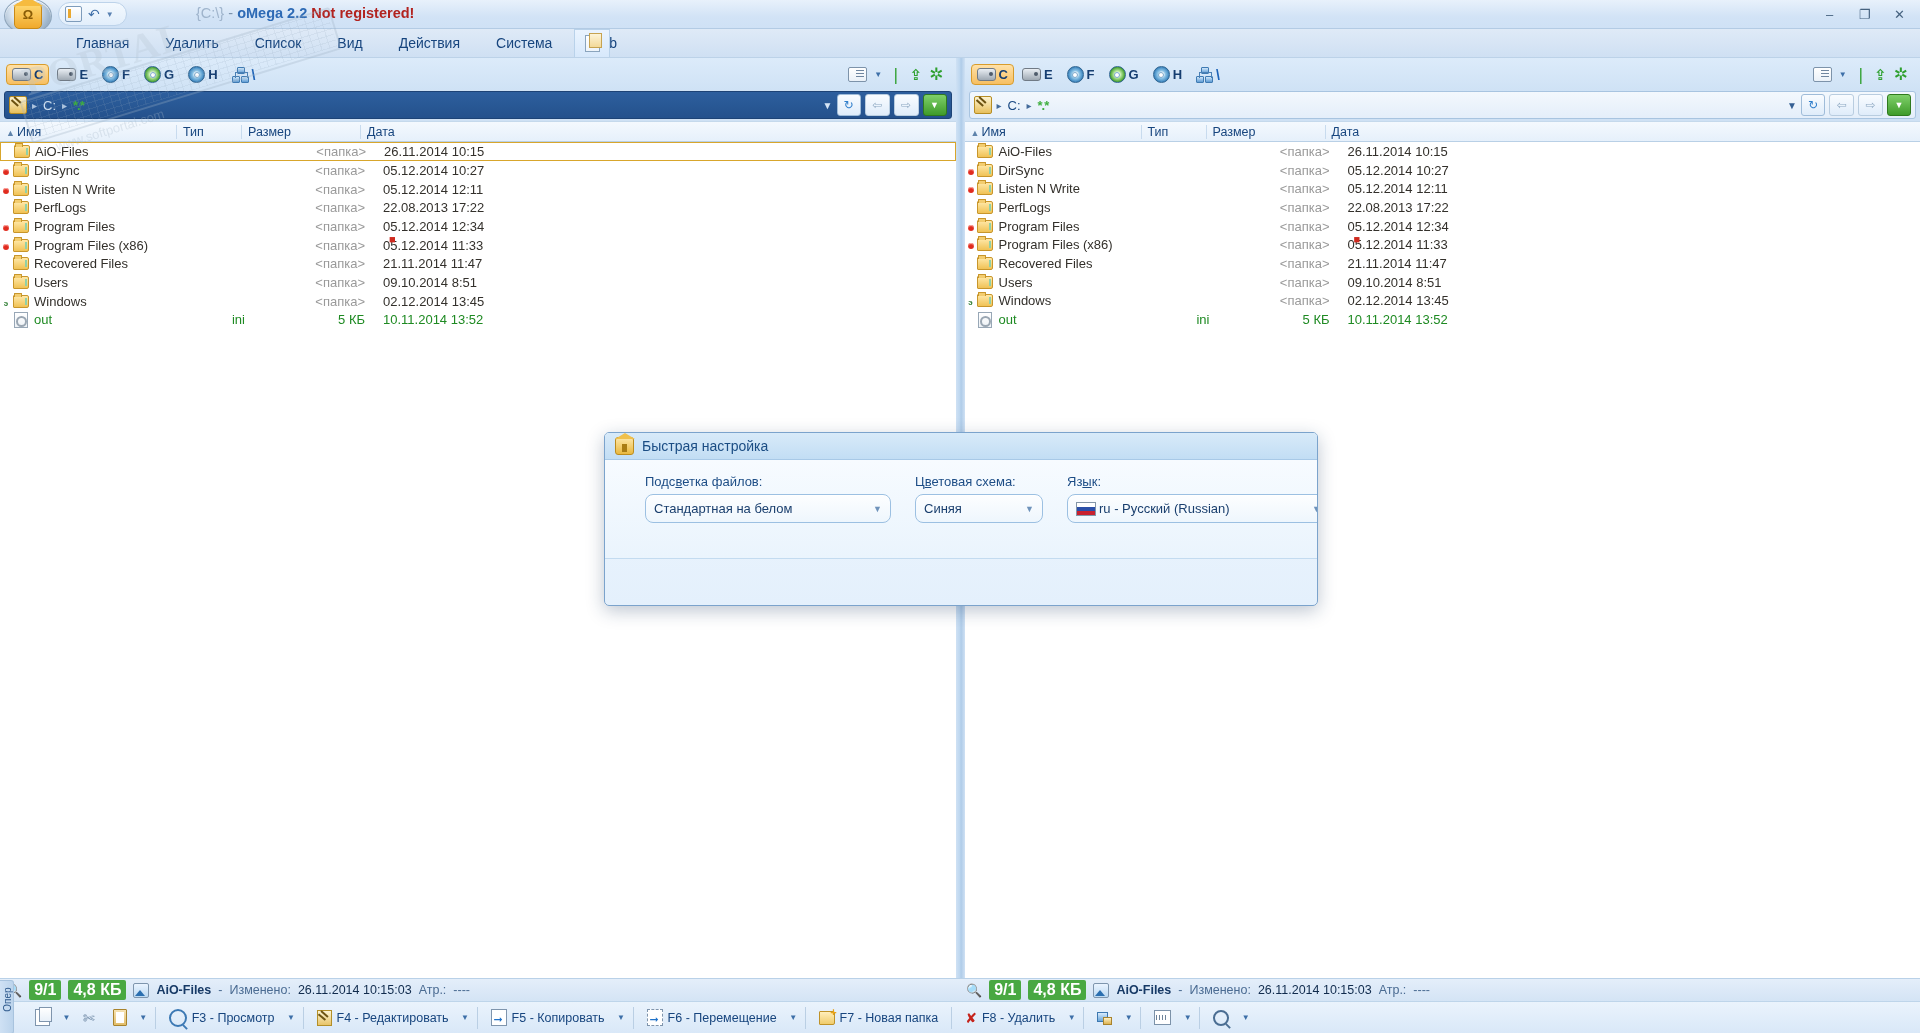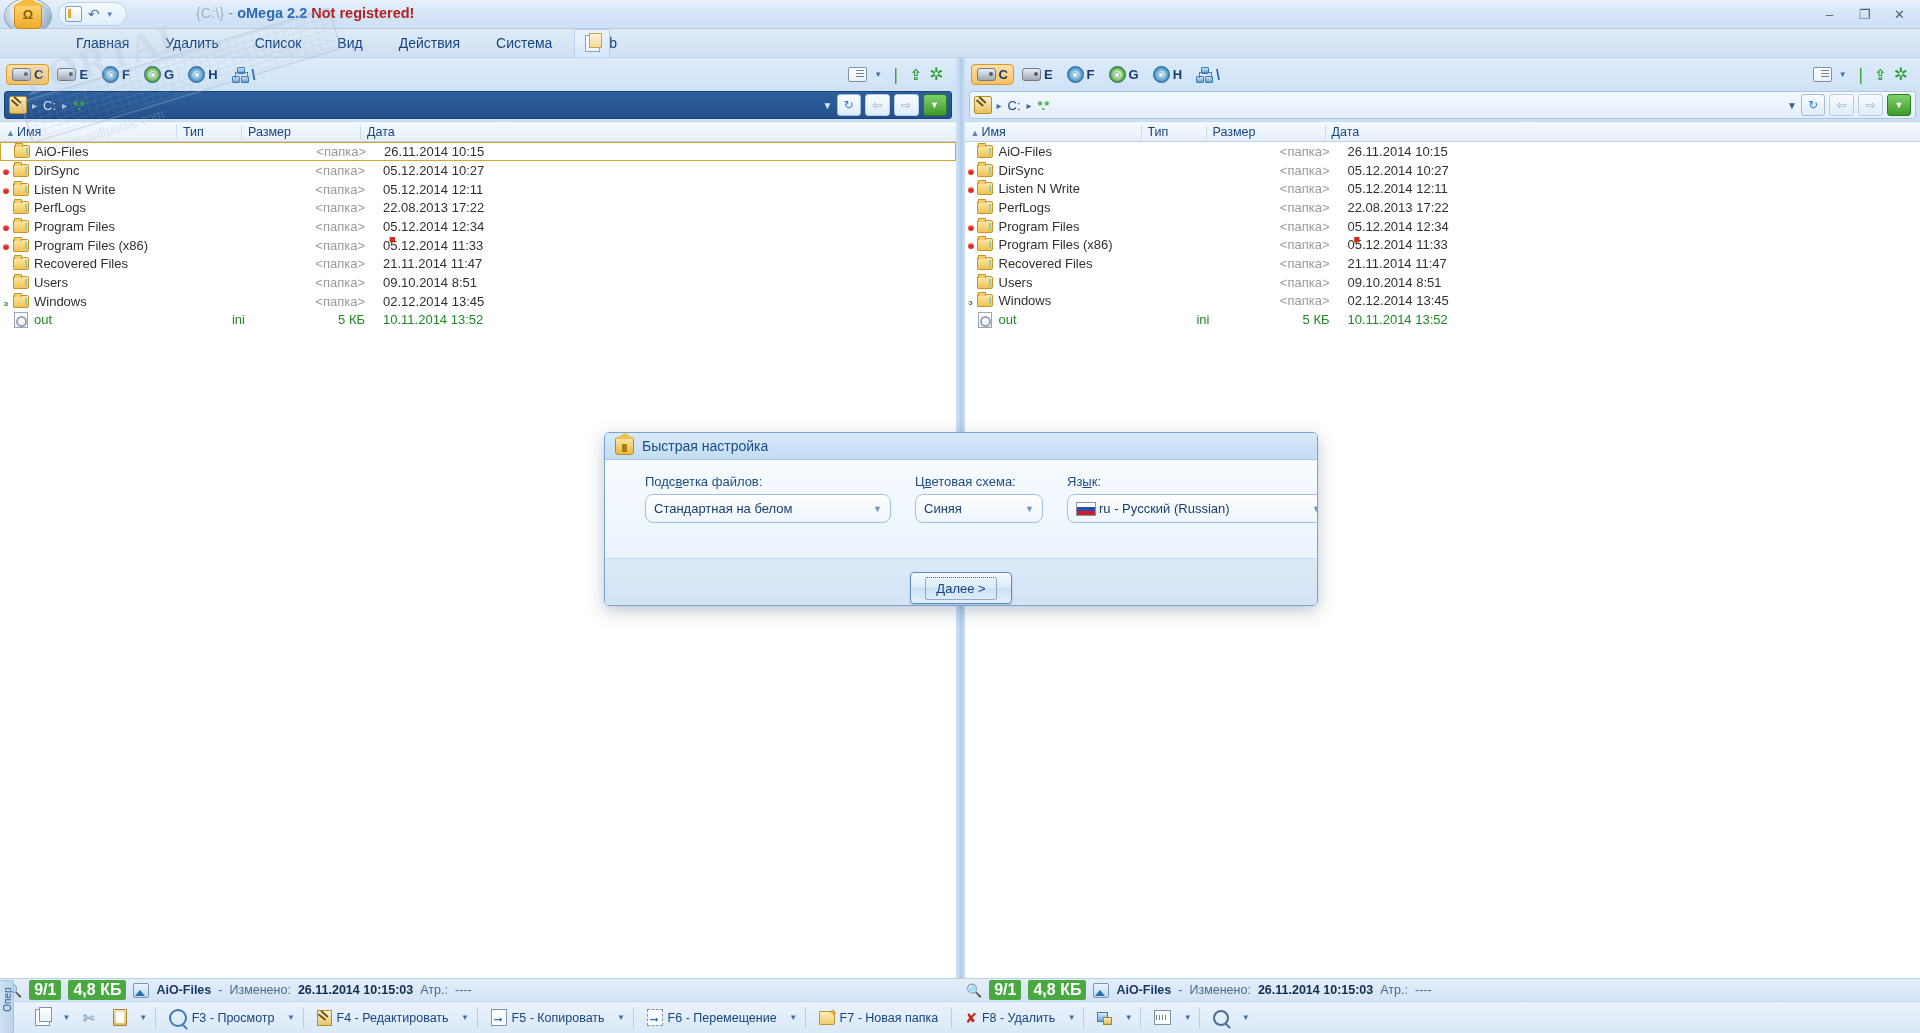--- a/index.html
+++ b/index.html
@@ -162,21 +162,21 @@
   .statusside{flex:1 1 50%;display:flex;align-items:center;gap:7px;padding:0 6px;
     font-size:12.5px;color:#1b3f70;white-space:nowrap;min-width:0;}
   .mag{color:#2d6fb5;font-size:13px;}
   .chip{background:#49a842;color:#fff;font-weight:bold;font-size:16px;padding:1px 5px;border-radius:2px;}
   .pic{width:14px;height:13px;border:1px solid #7e95ad;border-radius:2px;
     background:linear-gradient(#eaf4ff,#bcd9f2);position:relative;}
   .pic:after{content:"";position:absolute;left:1px;bottom:1px;width:0;height:0;
     border-left:5px solid transparent;border-right:5px solid transparent;border-bottom:6px solid #2b6fb0;}
   .st-name{font-weight:bold;color:#173a66;}
   .st-dim{color:#4a6b92;}
-  .st-strong{font-weight:bold;color:#102b4d;}
+  .st-strong{font-weight:normal;color:#102b4d;}
 
   
   .fnbar{flex:0 0 31px;height:31px;display:flex;align-items:center;
     background:linear-gradient(#eaf3fc,#d9e8f8);border-top:1px solid #bed5ea;position:relative;}
   .vtab{position:absolute;left:0;top:-22px;width:13px;height:52px;
     background:linear-gradient(90deg,#cfe1f4,#bcd4ec);border:1px solid #a8c3de;
     border-left:none;border-radius:0 3px 3px 0;}
   .vtab span{position:absolute;left:-13px;top:13px;width:40px;transform:rotate(-90deg);
     font-size:10px;color:#2f5a8c;text-align:center;}
   .fnbtn{display:flex;align-items:center;gap:5px;height:25px;padding:0 9px;
@@ -794,20 +794,15 @@
       <div class="field">
         <div class="flabel"><span>Яз</span><u>ы</u><span>к:</span></div>
         <div class="combo w3">
           <span class="flag"></span>
           <span>ru - Русский (Russian)</span>
           <span class="cb-caret">▼</span>
         </div>
       </div>
 
     </div>
-    <div class="dlg-foot">
-      <div class="nextbtn">
-          <i>Далее &gt;</i>
-        </div>
-    </div>
   </div>
 
 </div>
 
 </body></html>

